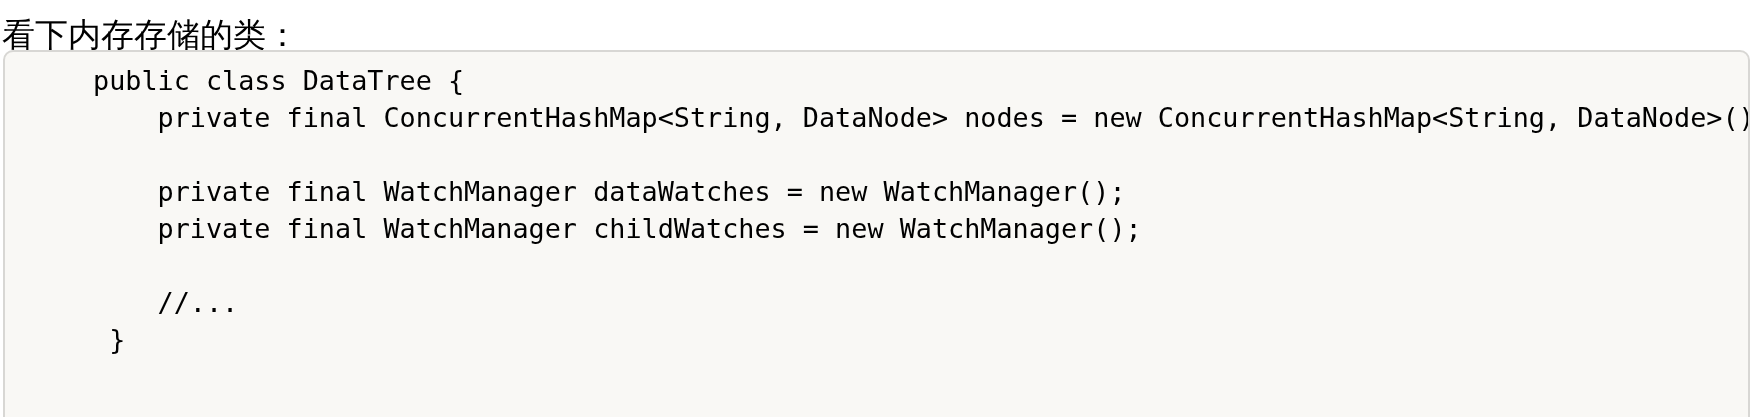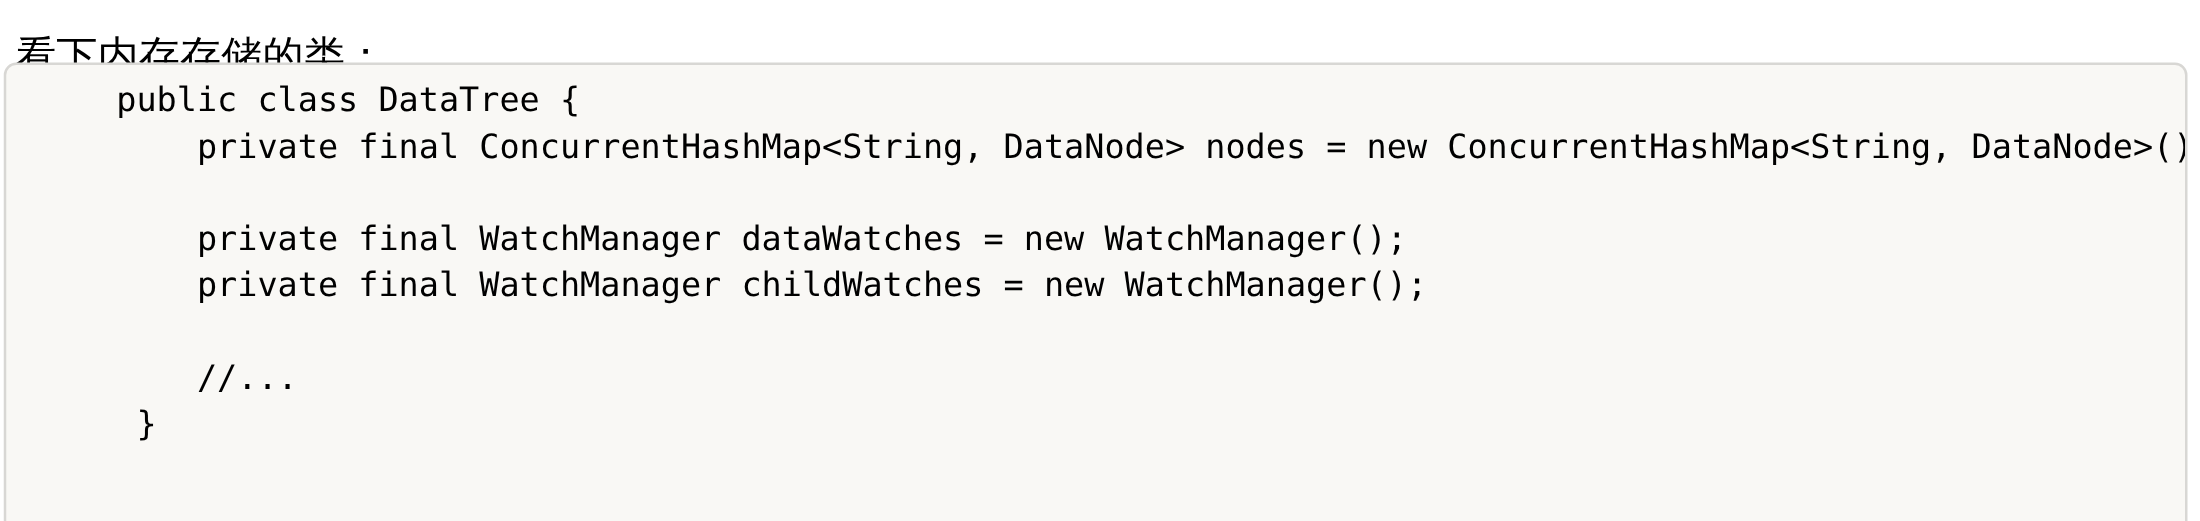--- a/index.html
+++ b/index.html
@@ -14,21 +14,21 @@
   .page {
     position: relative;
     width: 1760px;
     height: 417px;
     overflow: hidden;
   }
   .heading {
     position: absolute;
     left: 0;
     top: 0;
-    margin: 12px;
+    margin: 2px;
     padding-top: 13px;
     font-size: 33px;
     line-height: 40px;
     font-weight: 400;
     color: #000000;
     white-space: nowrap;
   }
   .code-block {
     position: absolute;
     left: 3px;

